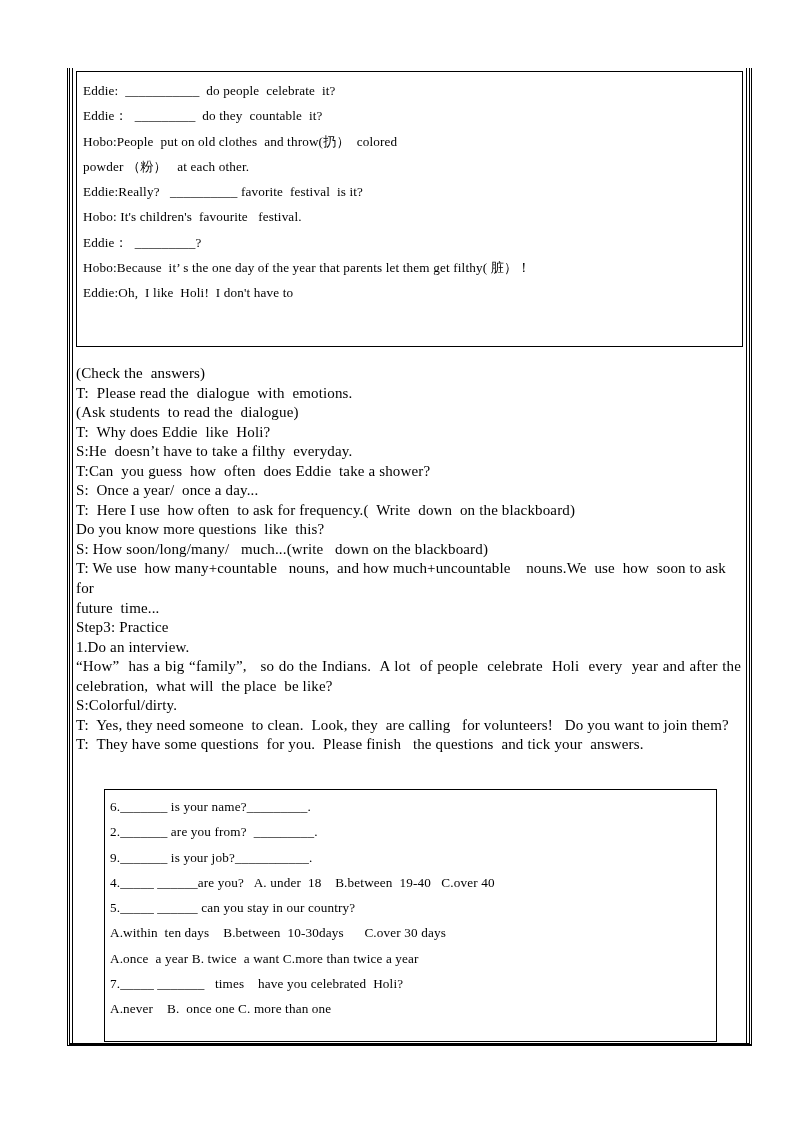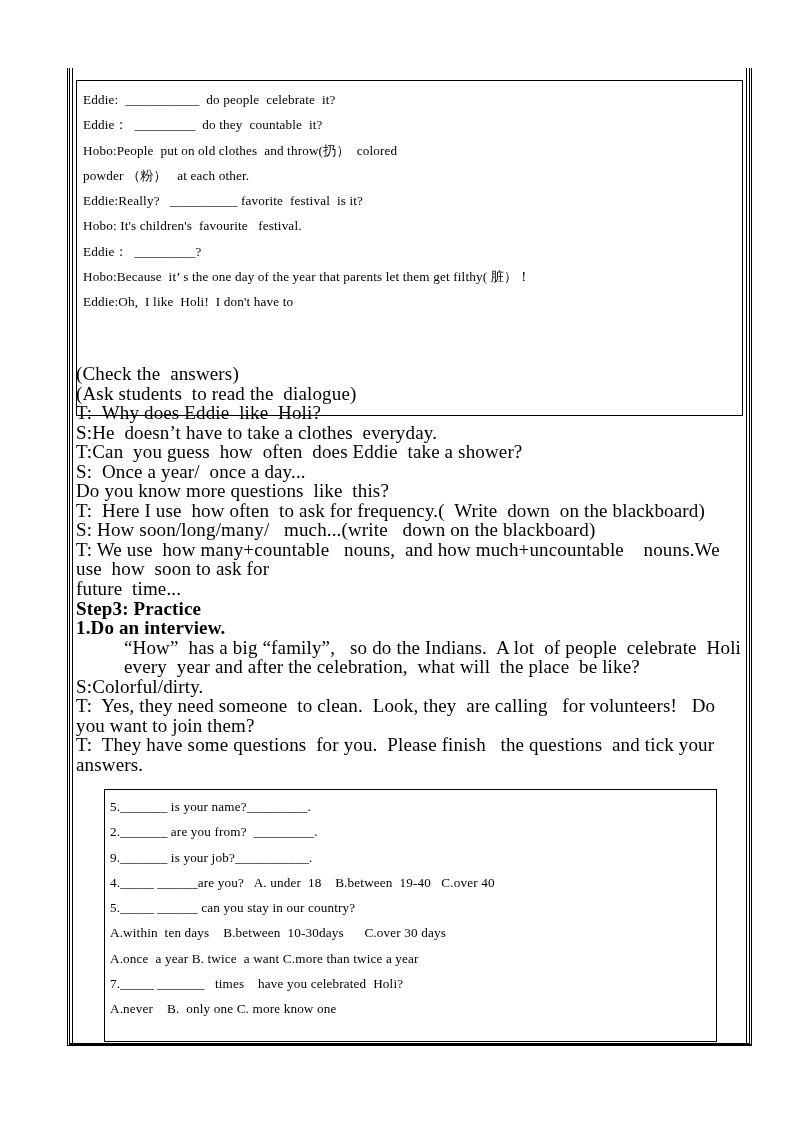--- a/index.html
+++ b/index.html
@@ -53,45 +53,45 @@
     box-sizing: border-box;
   }
 
   
   .ln {
     font-size: 13.2px;
     line-height: 25.5px;
     white-space: pre-wrap;
     letter-spacing: 0.15px;
   }
-  .bold  { font-weight: bold; }
+  .bold  { font-weight: normal; }
   .indent-1 { padding-left: 46px; }
-  .just { text-align: justify; text-align-last: left; margin-left: 48px; }
+  .just { text-align: justify; text-align-last: left; }
 
   
   #dialogue-box {
     position: absolute;
     left: 0px;
-    top: 12px;
+    top: 3px;
     width: 667px;
-    height: 336px;
+    height: 276px;
     border: 1px solid #000;
     box-sizing: border-box;
     padding: 6px 0 0 6px;
   }
   #dialogue-box .ln { line-height: 25.3px; }
 
   
   #narrative {
     position: absolute;
     left: 0px;
     top: 296px;
     width: 665px;
   }
-  #narrative .ln { line-height: 19.55px; font-size: 19px; }
+  #narrative .ln { line-height: 19.55px; font-size: 15px; }
 
   
   #questionnaire-box {
     position: absolute;
     left: 28px;
     top: 721px;
     width: 613px;
     height: 253px;
     border: 1px solid #000;
     box-sizing: border-box;
@@ -114,47 +114,48 @@
     <div class="ln">powder （粉）   at each other.</div>
     <div class="ln">Eddie:Really?   __________ favorite  festival  is it?</div>
     <div class="ln">Hobo: It's children's  favourite   festival.</div>
     <div class="ln">Eddie：  _________?</div>
     <div class="ln">Hobo:Because  it’ s the one day of the year that parents let them get filthy( 脏）！</div>
     <div class="ln">Eddie:Oh,  I like  Holi!  I don't have to</div>
   </div>
 
   <div id="narrative">
     <div class="ln">(Check the  answers)</div>
+    <div class="ln">T:  Please read the  dialogue  with  emotions.</div>
     <div class="ln">(Ask students  to read the  dialogue)</div>
     <div class="ln">T:  Why does Eddie  like  Holi?</div>
-    <div class="ln">S:He  doesn’t have to take a clothes  everyday.</div>
+    <div class="ln">S:He  doesn’t have to take a filthy  everyday.</div>
     <div class="ln">T:Can  you guess  how  often  does Eddie  take a shower?</div>
     <div class="ln">S:  Once a year/  once a day...</div>
+    <div class="ln">T:  Here I use  how often  to ask for frequency.(  Write  down  on the blackboard)</div>
     <div class="ln">Do you know more questions  like  this?</div>
-    <div class="ln">T:  Here I use  how often  to ask for frequency.(  Write  down  on the blackboard)</div>
     <div class="ln">S: How soon/long/many/   much...(write   down on the blackboard)</div>
     <div class="ln">T: We use  how many+countable   nouns,  and how much+uncountable    nouns.We  use  how  soon to ask for</div>
     <div class="ln">future  time...</div>
 
     <div class="ln bold">Step3: Practice</div>
     <div class="ln bold">1.Do an interview.</div>
 
     <div class="ln just">“How”  has a big “family”,   so do the Indians.  A lot  of people  celebrate  Holi  every  year and after the celebration,  what will  the place  be like?</div>
 
     <div class="ln">S:Colorful/dirty.</div>
     <div class="ln">T:  Yes, they need someone  to clean.  Look, they  are calling   for volunteers!   Do you want to join them?</div>
     <div class="ln">T:  They have some questions  for you.  Please finish   the questions  and tick your  answers.</div>
   </div>
 
   <div id="questionnaire-box">
-    <div class="ln">5._______ is your name?_________.</div>
+    <div class="ln">6._______ is your name?_________.</div>
     <div class="ln">2._______ are you from?  _________.</div>
     <div class="ln">9._______ is your job?___________.</div>
     <div class="ln">4._____ ______are you?   A. under  18    B.between  19-40   C.over 40</div>
     <div class="ln">5._____ ______ can you stay in our country?</div>
     <div class="ln">A.within  ten days    B.between  10-30days      C.over 30 days</div>
     <div class="ln">A.once  a year B. twice  a want C.more than twice a year</div>
     <div class="ln">7._____ _______   times    have you celebrated  Holi?</div>
-    <div class="ln">A.never    B.  only one C. more know one</div>
+    <div class="ln">A.never    B.  once one C. more than one</div>
 
   </div>
 
 </div>
 
 </body></html>

